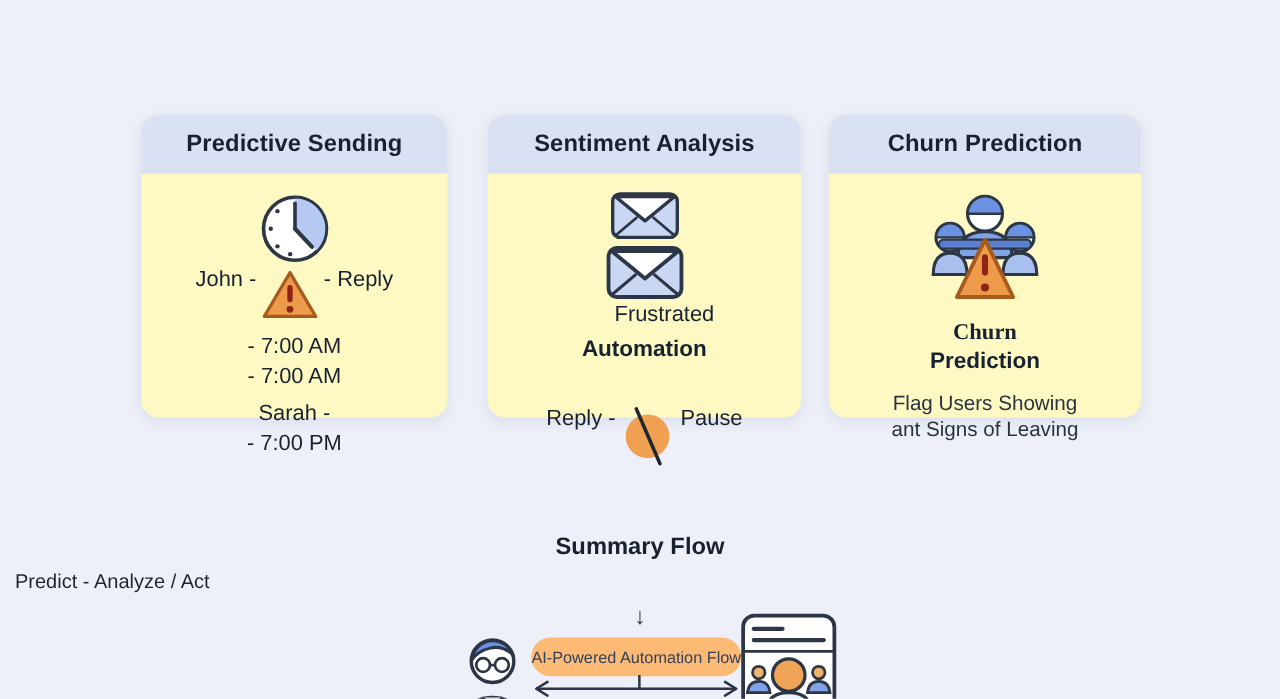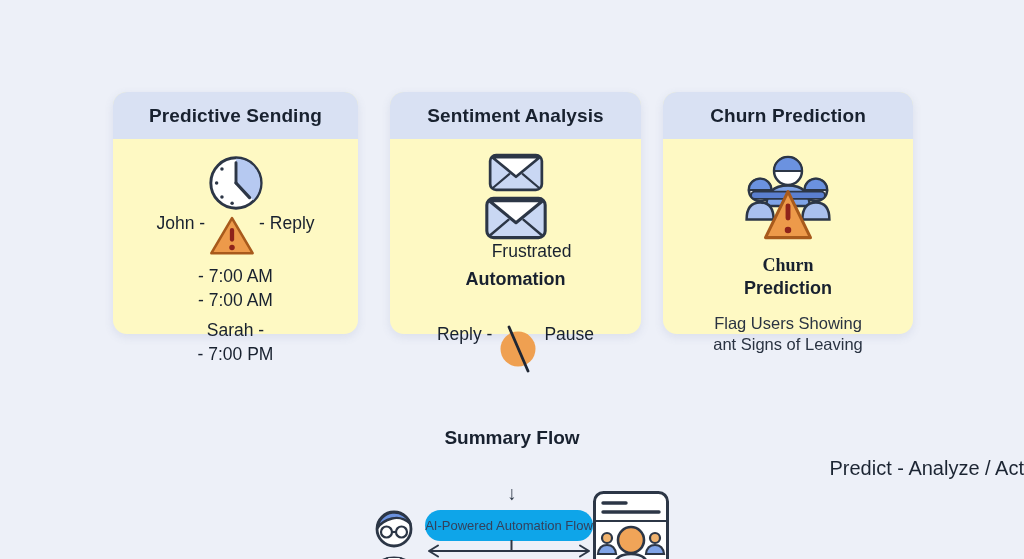--- a/index.html
+++ b/index.html
@@ -37,26 +37,26 @@
   .frustrated { margin-top:1px;margin-left:32px; }
   .automation { margin-top:7px; }
   .people  { margin-top:13px; }
   .churn-h1 { margin-top:10px; line-height:23px;font-family:Liberation Serif, serif; }
   .churn-h2 { line-height:23px; }
   .desc1 { margin-top:13px; }
 
   
   .summary-title { position:absolute; top:427px; left:0; width:1024px; text-align:center;
                    font-size:19px; font-weight:700; color:#18212f; }
-  .summary-sub   { position:absolute; top:457px; left:0; width:1024px; text-align:right;
-                   font-size:20px; color:#1c2533; }
+  .summary-sub   { position:absolute; top:457px; left:0; width:1024px; text-align:left;
+                   font-size:16px; color:#1c2533;padding-left:12px; }
   .down-arrow    { position:absolute; top:483px; left:0; width:1024px; text-align:center;
                    font-size:19px; color:#2c3646; font-weight:600; }
   .pill { position:absolute; left:425px; top:510px; width:168px; height:31px;
-          background:#0ea5e9; border-radius:16px; display:flex; align-items:center;
+          background:#fdba74; border-radius:16px; display:flex; align-items:center;
           justify-content:center; font-size:13px; color:#33415c; font-weight:500; }
   .flow-person  { position:absolute; left:356px; top:496px; }
   .flow-browser { position:absolute; left:592px; top:490px; }
   .flow-arrow   { position:absolute; left:423px; top:536px; }
 </style>
 </head>
 <body>
 
 <div class="canvas">
 

